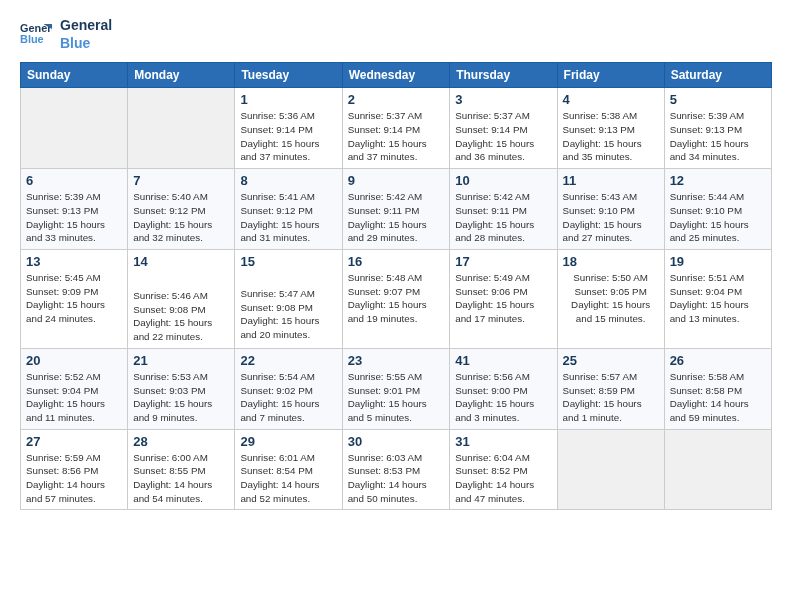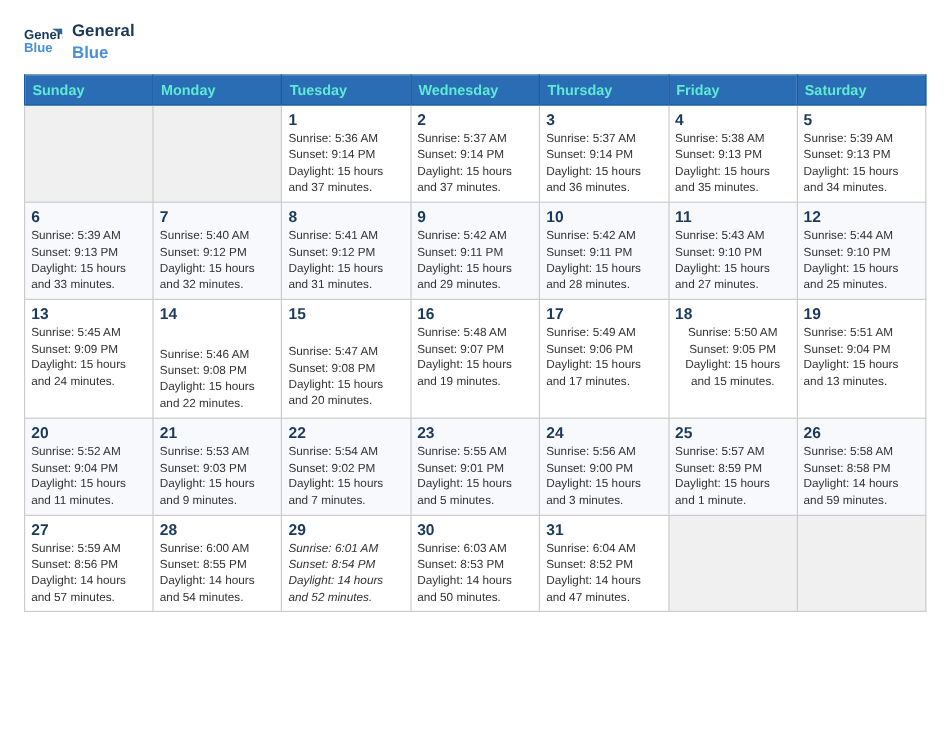--- a/index.html
+++ b/index.html
@@ -37,21 +37,21 @@
       font-size: 14px;
       color: #333;
     }
     table {
       width: 100%;
       border-collapse: collapse;
       font-size: 10.5px;
     }
     thead th {
       background-color: #2a6db5;
-      color: #5eead4;
+      color: #ffffff;
       text-align: left;
       padding: 5px 6px;
       font-size: 12px;
       font-weight: bold;
       border: 1px solid #1a5ca0;
     }
     tbody td {
       border: 1px solid #ccc;
       vertical-align: top;
       padding: 4px 5px;
@@ -258,21 +258,21 @@
 Sunset: 9:02 PM
 Daylight: 15 hours and 7 minutes.</div>
         </td>
         <td>
           <span class="day-number">23</span>
           <div class="day-detail" style="white-space: pre-line;">Sunrise: 5:55 AM
 Sunset: 9:01 PM
 Daylight: 15 hours and 5 minutes.</div>
         </td>
         <td>
-          <span class="day-number">24</span>
+          <span class="day-number">41</span>
           <div class="day-detail" style="white-space: pre-line;">Sunrise: 5:56 AM
 Sunset: 9:00 PM
 Daylight: 15 hours and 3 minutes.</div>
         </td>
         <td>
           <span class="day-number">25</span>
           <div class="day-detail" style="white-space: pre-line;">Sunrise: 5:57 AM
 Sunset: 8:59 PM
 Daylight: 15 hours and 1 minute.</div>
         </td>
@@ -291,21 +291,21 @@
 Daylight: 14 hours and 57 minutes.</div>
         </td>
         <td>
           <span class="day-number">28</span>
           <div class="day-detail" style="white-space: pre-line;">Sunrise: 6:00 AM
 Sunset: 8:55 PM
 Daylight: 14 hours and 54 minutes.</div>
         </td>
         <td>
           <span class="day-number">29</span>
-          <div class="day-detail" style="white-space: pre-line; font-style: italic;">Sunrise: 6:01 AM
+          <div class="day-detail" style="white-space: pre-line;">Sunrise: 6:01 AM
 Sunset: 8:54 PM
 Daylight: 14 hours and 52 minutes.</div>
         </td>
         <td>
           <span class="day-number">30</span>
           <div class="day-detail" style="white-space: pre-line;">Sunrise: 6:03 AM
 Sunset: 8:53 PM
 Daylight: 14 hours and 50 minutes.</div>
         </td>
         <td>

